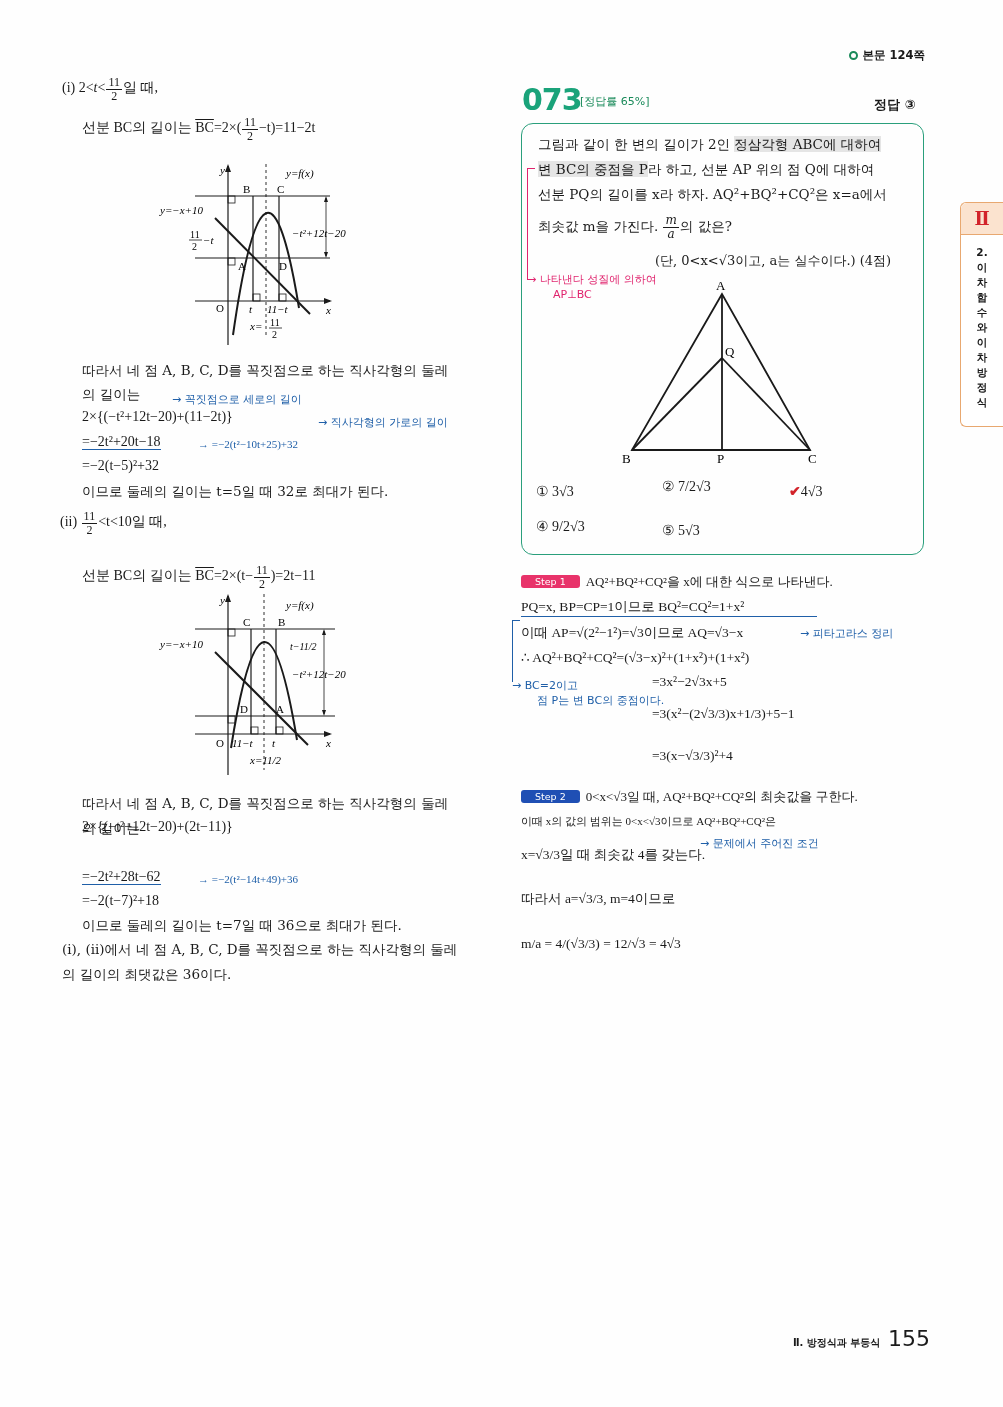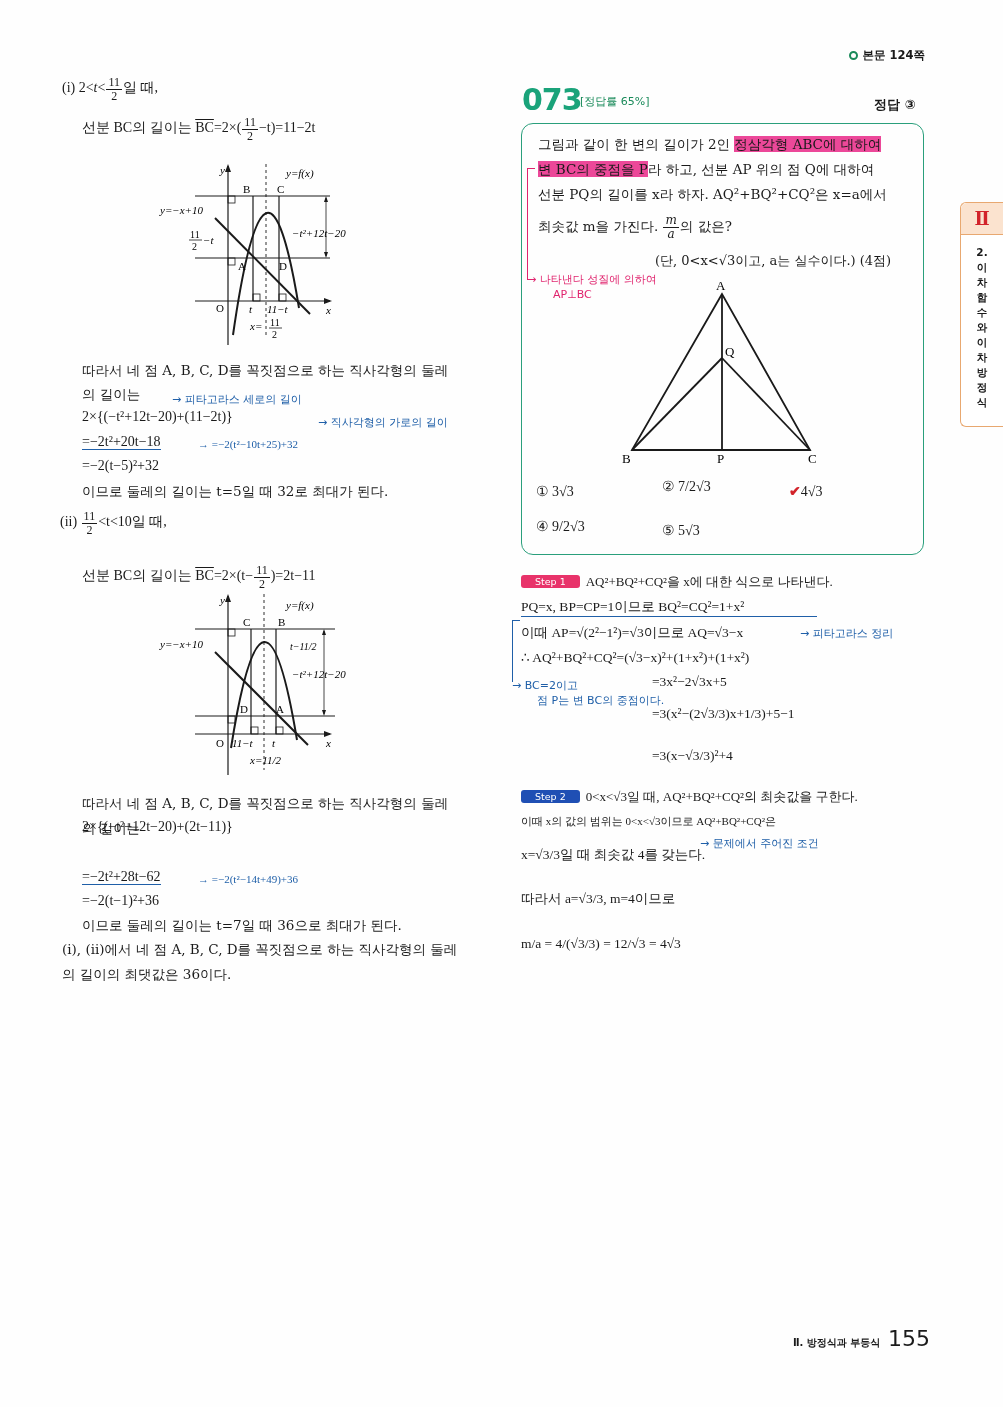--- a/index.html
+++ b/index.html
@@ -8,21 +8,21 @@
   .abs { position: absolute; white-space: nowrap; }
   .serif { font-family: "Liberation Serif", "DejaVu Serif", serif; }
   .ital { font-style: italic; }
   .ol { text-decoration: overline; }
   .frac { display: inline-flex; flex-direction: column; align-items: center; vertical-align: middle; line-height: 1.05; font-size: 12px; margin: 0 1px; }
   .frac .num { border-bottom: 1px solid #1a1a1a; padding: 0 2px; }
   .blue-note { color: #1f5fa8; font-family: "DejaVu Sans", sans-serif; font-size: 11px; }
   .blue-math { color: #1f5fa8; font-size: 11px; }
   .pink-note { color: #e0246e; font-family: "DejaVu Sans", sans-serif; font-size: 11px; }
   .ul-blue { border-bottom: 1.5px solid #1f5fa8; }
-  .hl { background: #ec4899; }
+  .hl { background: #e5e5e5; }
 
   
   .ref-link { right: 78px; top: 48px; font-family: "DejaVu Sans", sans-serif; font-size: 11.5px; font-weight: bold; }
   .ref-link .dot { display: inline-block; width: 9px; height: 9px; border: 2.5px solid #1a8a5a; border-radius: 50%; margin-right: 4px; vertical-align: -1px; }
   .qnum { left: 522px; top: 82px; font-family: "DejaVu Sans", sans-serif; font-size: 30px; font-weight: bold; color: #1aa37a; letter-spacing: -1px; }
   .qrate { left: 580px; top: 94px; font-family: "DejaVu Sans", sans-serif; font-size: 11px; color: #1a8a5a; }
   .answer { left: 874px; top: 96px; font-family: "DejaVu Sans", sans-serif; font-size: 13px; font-weight: bold; }
 
   .problem-box { position: absolute; left: 521px; top: 123px; width: 403px; height: 432px; border: 1.8px solid #2a9f7c; border-radius: 12px; }
 
@@ -100,21 +100,21 @@
   <text x="99" y="153" font-size="11" font-style="italic">t</text>
   <text x="117" y="153" font-size="11" font-style="italic">11−t</text>
   <text x="100" y="170" font-size="11" font-style="italic">x=</text>
   <text x="120" y="166" font-size="10">11</text>
   <line x1="119" y1="168" x2="132" y2="168" stroke="#1a1a1a" stroke-width="0.8"></line>
   <text x="122" y="178" font-size="10">2</text>
 </svg>
 
 <div class="abs" style="left:82px; top:362px; font-size:13.5px;">따라서 네 점 A, B, C, D를 꼭짓점으로 하는 직사각형의 둘레</div>
 <div class="abs" style="left:82px; top:386px; font-size:13.5px;">의 길이는</div>
-<div class="abs blue-note" style="left:172px; top:392px;">→ <span>피타고라스 세로의 길이</span></div>
+<div class="abs blue-note" style="left:172px; top:392px;">→ <span>꼭짓점으로 세로의 길이</span></div>
 <div class="abs serif" style="left:82px; top:409px; font-size:14px;">2×{(−t²+12t−20)+(11−2t)}</div>
 <div class="abs blue-note" style="left:318px; top:415px;">→ <span>직사각형의 가로의 길이</span></div>
 <div class="abs serif" style="left:82px; top:434px; font-size:14px;"><span class="ul-blue">=−2t²+20t−18</span></div>
 <div class="abs blue-math serif" style="left:198px; top:438px;">→ <span>=−2(t²−10t+25)+32</span></div>
 <div class="abs serif" style="left:82px; top:458px; font-size:14px;">=−2(t−5)²+32</div>
 <div class="abs" style="left:82px; top:483px; font-size:13.5px;">이므로 둘레의 길이는 t=5일 때 32로 최대가 된다.</div>
 
 <div class="abs serif" style="left:60px; top:510px; font-size:14px;">
   <span>(ii)</span> <span class="frac">
       <span class="num">11</span>
@@ -163,21 +163,21 @@
   <text x="82" y="157" font-size="11" font-style="italic">11−t</text>
   <text x="122" y="157" font-size="11" font-style="italic">t</text>
   <text x="100" y="174" font-size="11" font-style="italic">x=11/2</text>
 </svg>
 
 <div class="abs" style="left:82px; top:795px; font-size:13.5px;">따라서 네 점 A, B, C, D를 꼭짓점으로 하는 직사각형의 둘레</div>
 <div class="abs" style="left:82px; top:820px; font-size:13.5px;">의 길이는</div>
 <div class="abs serif" style="left:82px; top:819px; font-size:14px;">2×{(−t²+12t−20)+(2t−11)}</div>
 <div class="abs serif" style="left:82px; top:869px; font-size:14px;"><span class="ul-blue">=−2t²+28t−62</span></div>
 <div class="abs blue-math serif" style="left:198px; top:873px;">→ <span>=−2(t²−14t+49)+36</span></div>
-<div class="abs serif" style="left:82px; top:893px; font-size:14px;">=−2(t−1)²+36</div>
+<div class="abs serif" style="left:82px; top:893px; font-size:14px;">=−2(t−7)²+18</div>
 <div class="abs" style="left:82px; top:917px; font-size:13.5px;">이므로 둘레의 길이는 t=7일 때 36으로 최대가 된다.</div>
 <div class="abs" style="left:62px; top:941px; font-size:13.5px;">(i), (ii)에서 네 점 A, B, C, D를 꼭짓점으로 하는 직사각형의 둘레</div>
 <div class="abs" style="left:62px; top:966px; font-size:13.5px;">의 길이의 최댓값은 36이다.</div>
 
 <div class="problem-box"></div>
 <div class="abs" style="left:538px; top:136px; font-size:13.5px;"><span>그림과 같이 한 변의 길이가 2인 </span><span class="hl">정삼각형 ABC에 대하여</span></div>
 <div class="abs" style="left:538px; top:161px; font-size:13.5px;"><span class="hl">변 BC의 중점을 P</span><span>라 하고, 선분 AP 위의 점 Q에 대하여</span></div>
 <div class="abs" style="left:538px; top:186px; font-size:13.5px;">선분 PQ의 길이를 x라 하자. AQ²+BQ²+CQ²은 x=a에서</div>
 <div class="abs" style="left:538px; top:214px; font-size:13.5px;"><span>최솟값 m을 가진다. </span><span class="frac ital">
       <span class="num">m</span>

